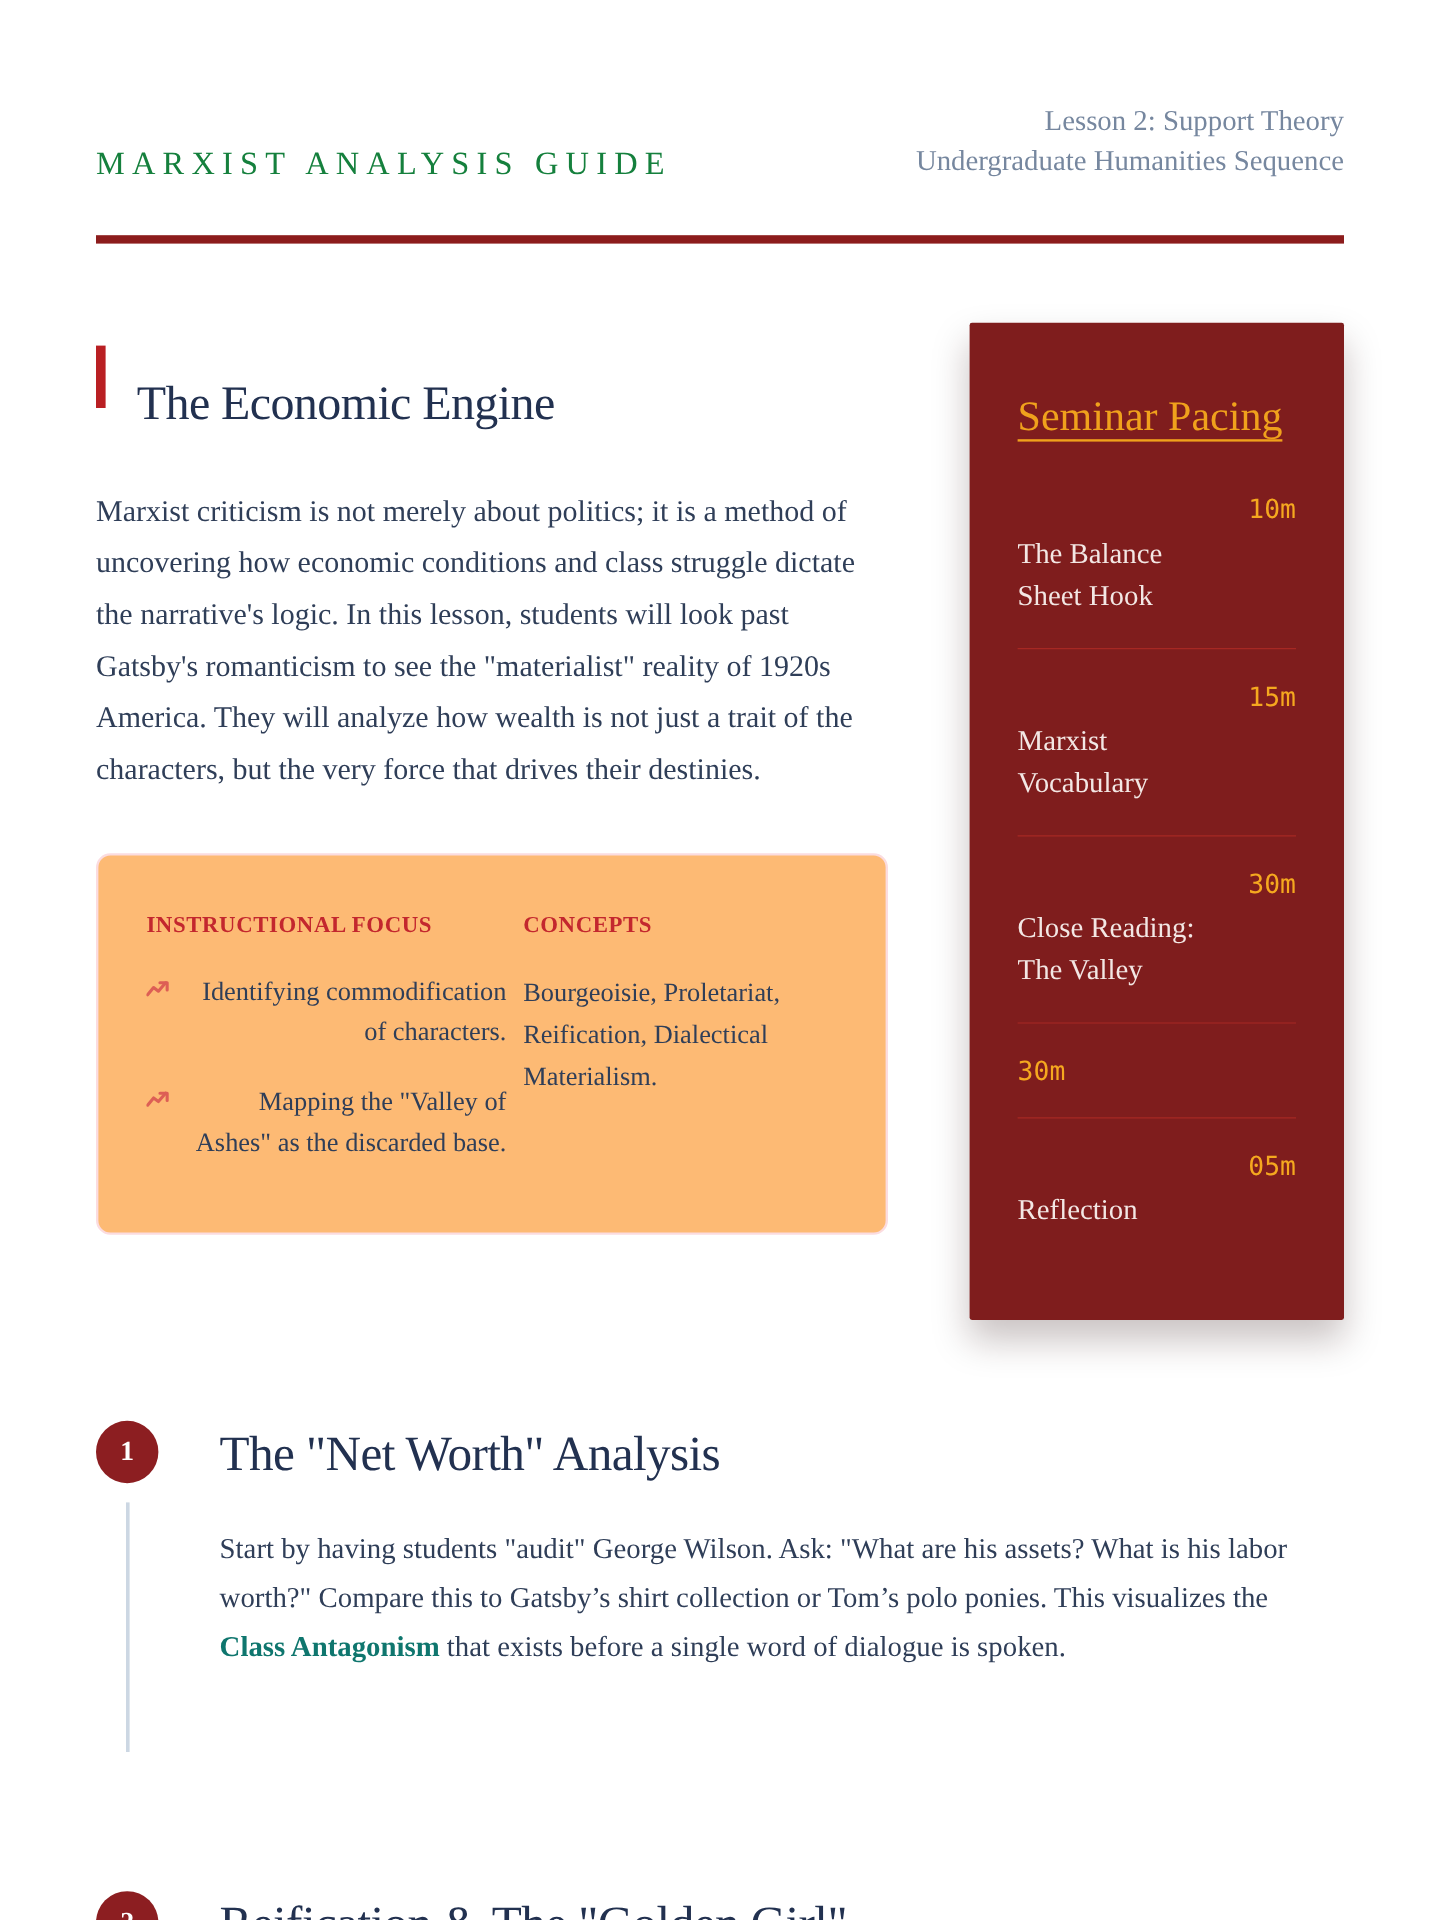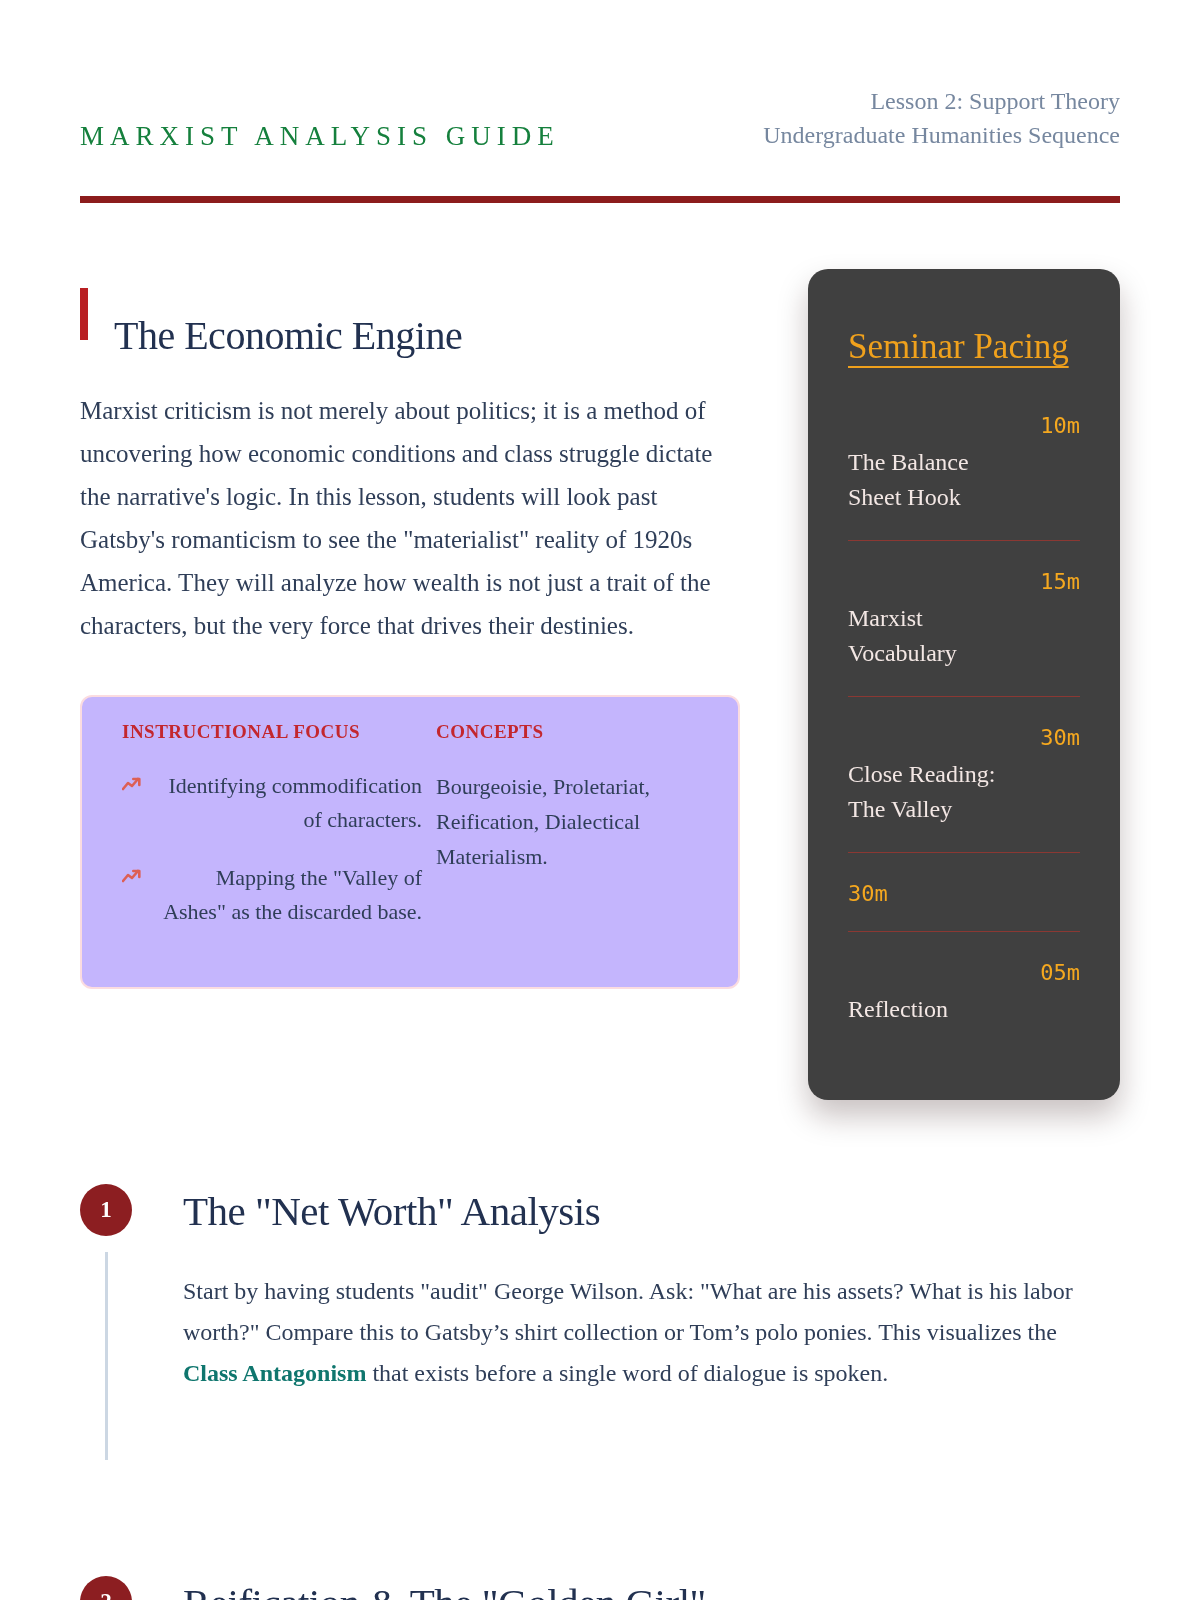--- a/index.html
+++ b/index.html
@@ -31,46 +31,46 @@
     display: grid;
     grid-template-columns: 660px 1fr;
     column-gap: 68px;
     align-items: start;
   }
 
   .section-head { display: flex; align-items: center; }
   .accent-bar { width: 8px; height: 52px; background: #b91f23; margin-right: 26px; flex: none; }
   .intro-heading { font-size: 40px; font-weight: normal; color: #223150; letter-spacing: -0.5px; margin-top: 43px; }
 
-  .intro-body { margin-top: 30px; font-size: 25px; line-height: 43px; color: #2f3e58; }
+  .intro-body { margin-top: 46px; font-size: 25px; line-height: 43px; color: #2f3e58; }
 
   
   .focus-box {
     margin-top: 48px;
-    background: #c4b5fd;
+    background: #fdba74;
     border: 2px solid #fbdce0;
     border-radius: 12px;
-    padding: 24px 40px 34px 40px;
+    padding: 48px 40px 34px 40px;
     display: grid;
     grid-template-columns: 300px 1fr;
     column-gap: 14px;
   }
   .focus-header {
     font-size: 19px; font-weight: bold; color: #c3272e;
     letter-spacing: 0.5px; margin-bottom: 26px;
   }
   .focus-item { display: flex; gap: 12px; margin-bottom: 24px; text-align: right; }
   .focus-item .icon { flex: none; margin-top: 7px; }
   .focus-item-text { font-size: 22px; line-height: 34px; color: #2f3e58; }
   .concepts-text { font-size: 22px; line-height: 35px; color: #2f3e58; }
 
   
   .pacing-card {
-    background: #404040;
-    border-radius: 20px;
+    background: #7f1d1d;
+    border-radius: 2px;
     padding: 54px 40px 48px 40px;
     box-shadow: 0 16px 30px rgba(40, 10, 10, 0.25);
     min-height: 754px;
   }
   .pacing-title {
     display: inline-block;
     font-size: 35px; line-height: 1.35; font-weight: normal;
     color: #f0a11c;
     text-decoration: underline;
     text-decoration-thickness: 2px;

